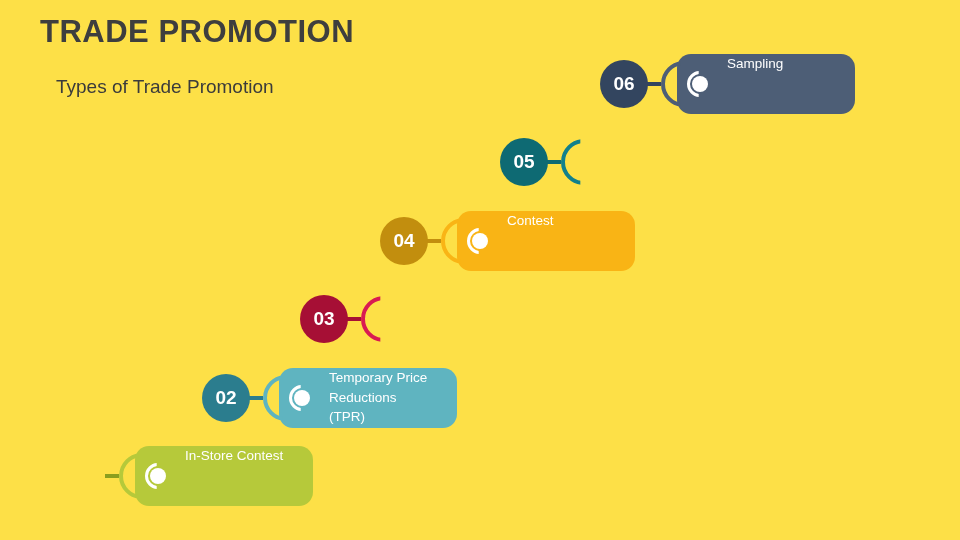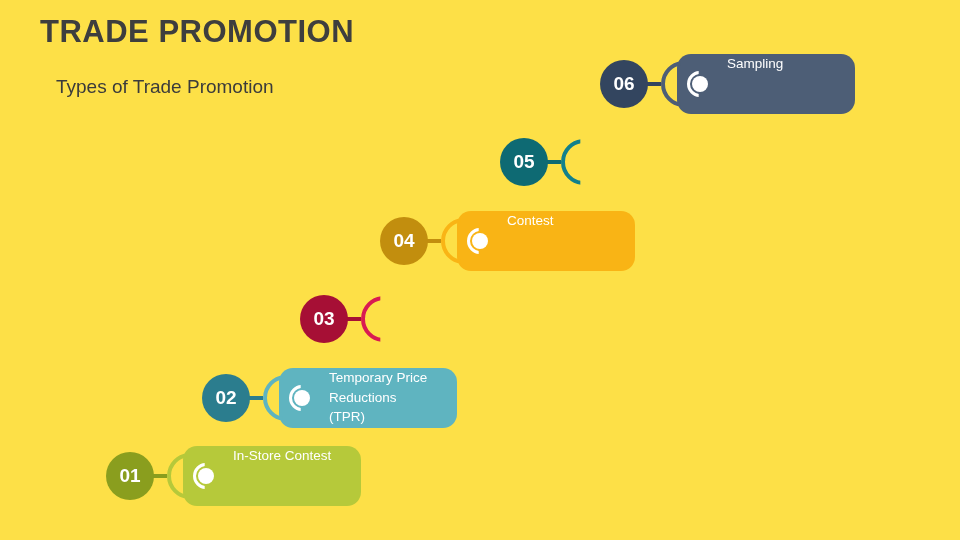--- a/index.html
+++ b/index.html
@@ -122,21 +122,20 @@
   }
 </style>
 </head>
 <body>
 
 <div class="slide">
   <h1 class="title">TRADE PROMOTION</h1>
   <h2 class="subtitle">Types of Trade Promotion</h2>
 
   <div class="step" style="left: 106px; top: 446px; --circle: #8a9e1e; --box: #b6c93a;">
-    <div class="num">01</div>
     <div class="connector"></div>
     <div class="deco">
         <span class="arc-outer"></span>
       </div>
     <div class="box">
       <span class="arc-inner"></span>
       <span class="dot"></span>
       <span class="label">In-Store Contest</span>
     </div>
   </div>

